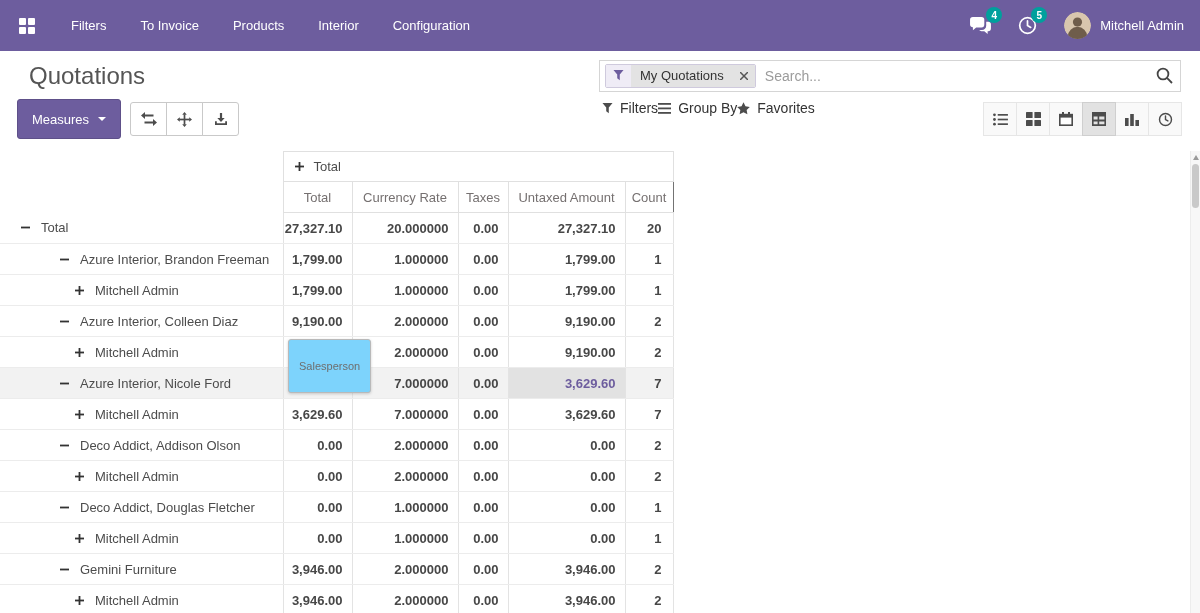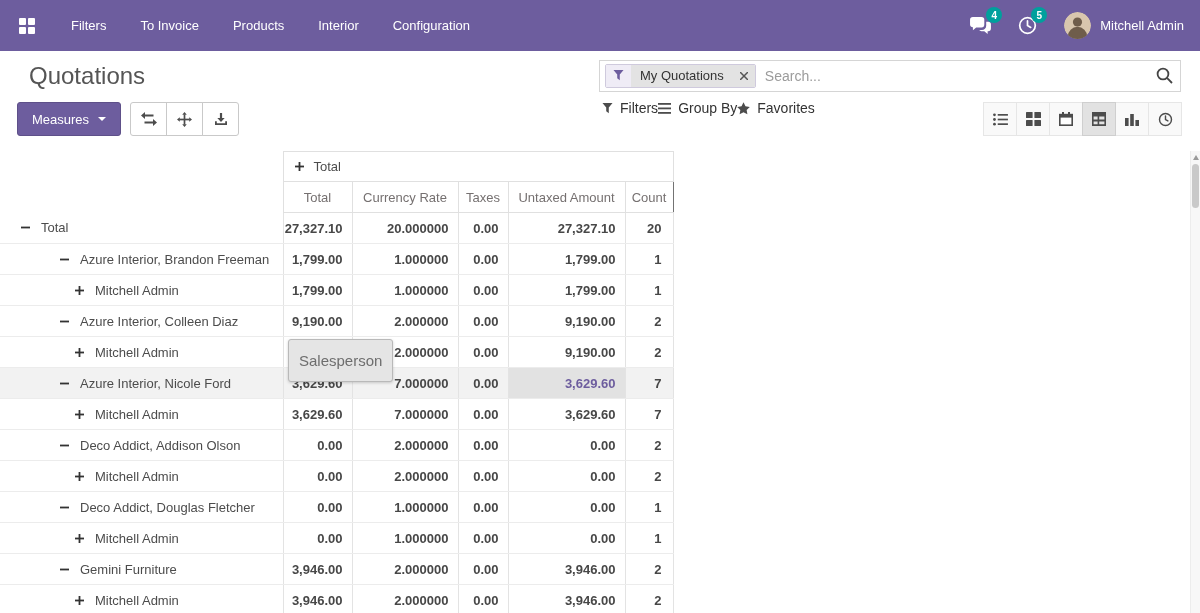--- a/index.html
+++ b/index.html
@@ -30,21 +30,21 @@
   .facet { display:flex; align-items:stretch; height:24px; border:1px solid #cfcadd; border-radius:2px; overflow:hidden; flex:none; }
   .facet-icon { background:#efecf6; color:#6d5d9e; display:flex; align-items:center; padding:0 7px; }
   .facet-label { background:#e3e3e3; display:flex; align-items:center; padding:0 9px; color:#333; font-size:13px; white-space:nowrap;text-align:right; }
   .facet-remove { background:#e3e3e3; display:flex; align-items:center; padding:0 7px; cursor:pointer; }
   .search-input { flex:1; border:none; outline:none; font-size:14px; color:#333; font-family:"Liberation Sans",sans-serif; background:transparent; }
   .search-input::placeholder { color:#9b9b9b; }
   .search-mag { flex:none; display:flex; align-items:center; cursor:pointer; }
 
   
   .control-row { height:44px; position:relative; display:flex; align-items:center; padding:0 18px 6px 17px; }
-  .btn-measures { height:34px; background:#6d5d9e; border:1px solid #5e5089; border-radius:3px; color:#fff;
+  .btn-measures { height:40px; background:#6d5d9e; border:1px solid #5e5089; border-radius:3px; color:#fff;
                   font-size:13px; display:flex; align-items:center; gap:9px; padding:0 14px; cursor:pointer;
                   font-family:"Liberation Sans",sans-serif; }
   .caret { width:0; height:0; border-left:4px solid transparent; border-right:4px solid transparent; border-top:4px solid #fff; }
   .btn-group { display:flex; margin-left:9px; }
   .icon-btn { width:37px; height:34px; background:#fff; border:1px solid #c9c9c9; margin-left:-1px;
               display:flex; align-items:center; justify-content:center; color:#4c4c4c; cursor:pointer; }
   .icon-btn:first-child { border-radius:3px 0 0 3px; margin-left:0; }
   .icon-btn:last-child { border-radius:0 3px 3px 0; }
   .filters-group { position:absolute; left:602px; top:0; height:38px; display:flex; align-items:flex-start; }
   .filter-item { display:flex; align-items:center; gap:7px; font-size:14px; color:#333; cursor:pointer; }
@@ -69,22 +69,22 @@
   tr.lvl0 .rl-inner { padding-left:20px; }
   tr.lvl1 .rl-inner { padding-left:42px;margin-left:17px; }
   tr.lvl2 .rl-inner { padding-left:74px; }
   .tick { display:inline-flex; width:11px; justify-content:center; color:#333; flex:none; }
   td.num { text-align:right; padding-right:9px; font-weight:bold; color:#474747; font-size:13px;
            border-left:1px solid #e3e3e3; cursor:pointer; }
   td.num:last-child { border-right:1px solid #e3e3e3; padding-right:11px; }
   tr.row-hover td { background:#f2f2f2; }
   tr.row-hover td.cell-active { background:#e2e2e2; color:#6d5d9e; }
 
-  .tooltip { position:absolute; left:288px; top:188px; background:#e5e5e5; border:1px solid #b9b9b9; border-radius:3px;
-             padding:12px 10px; font-size:15px; color:#6e6e6e; box-shadow:0 1px 3px rgba(0,0,0,.18); z-index:6; white-space:nowrap; }
+  .tooltip { position:absolute; left:288px; top:188px; background:#7dd3fc; border:1px solid #b9b9b9; border-radius:3px;
+             padding:20px 10px; font-size:11px; color:#6e6e6e; box-shadow:0 1px 3px rgba(0,0,0,.18); z-index:6; white-space:nowrap; }
 
   
   .vscroll { position:absolute; right:0; top:151px; width:10px; height:462px; background:#f7f7f7; border-left:1px solid #ececec; }
   .vscroll .arrow-up { position:absolute; top:4px; left:2px; width:0; height:0;
                        border-left:3px solid transparent; border-right:3px solid transparent; border-bottom:5px solid #9a9a9a; }
   .vscroll .thumb { position:absolute; top:13px; left:1px; width:7px; height:44px; background:#c9c9c9; border-radius:4px; }
 
   svg { display:block; }
 </style>
 </head>

